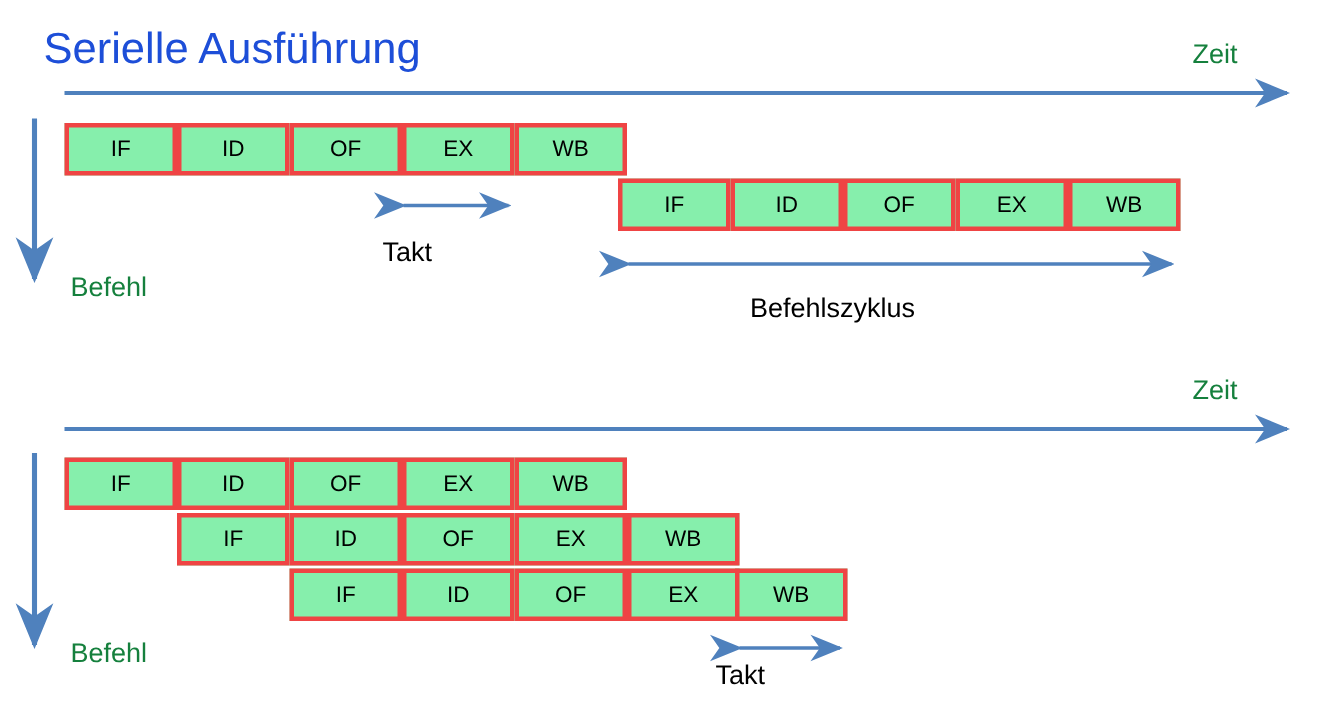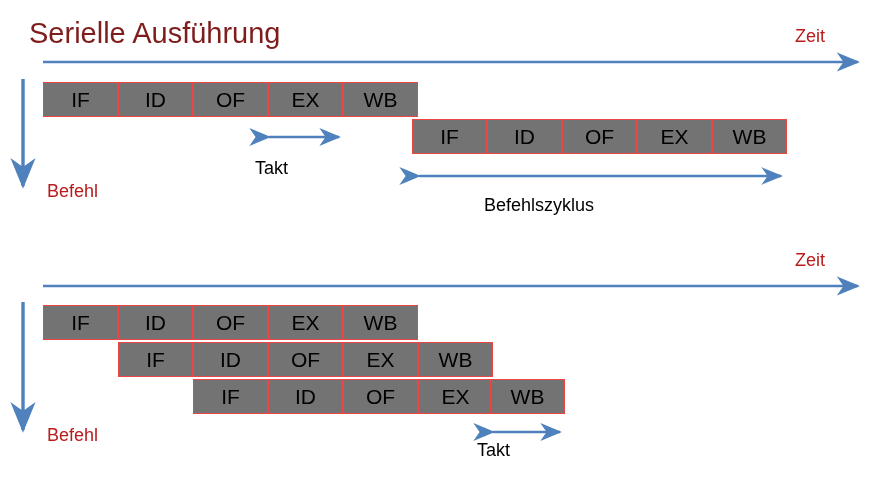--- a/index.html
+++ b/index.html
@@ -12,41 +12,41 @@
     position:relative;
   }
   .stage{position:absolute;left:0;top:0;width:887px;height:483px;}
   .abs{position:absolute;}
 
   .slide-title{
     font-size:29px;
     line-height:34px;
     letter-spacing:0px;
     white-space:nowrap;
-    color:#7f1d1d;
+    color:#1d4ed8;
   }
 
   
   .stage-box{
     position:absolute;
-    background:#737373;
-    border:1px solid #ef4444;
+    background:#86efac;
+    border:3px solid #ef4444;
     box-sizing:border-box;
-    font-size:21px;
+    font-size:15px;
     display:flex;
     align-items:center;
     justify-content:center;
     color:#000;
   }
 
   .axis-label{
     position:absolute;
     font-size:18px;
     white-space:nowrap;
-    color:#b91c1c;
+    color:#15803d;
   }
 
   .measure-label{
     position:absolute;
     font-size:18px;
     white-space:nowrap;
     text-align:left;
     color:#000;
   }
 
@@ -70,21 +70,21 @@
   <div class="stage-box" style="left:412px;top:119px;width:75px;height:35px;">IF</div>
   <div class="stage-box" style="left:487px;top:119px;width:75px;height:35px;">ID</div>
   <div class="stage-box" style="left:562px;top:119px;width:75px;height:35px;">OF</div>
   <div class="stage-box" style="left:637px;top:119px;width:75px;height:35px;">EX</div>
   <div class="stage-box" style="left:712px;top:119px;width:75px;height:35px;">WB</div>
 
   <div class="measure-label" style="left:255px;top:158px;width:100px;">Takt</div>
 
   <div class="axis-label" style="left:47px;top:181px;">Befehl</div>
 
-  <div class="measure-label" style="left:484px;top:195px;width:190px;">Befehlszyklus</div>
+  <div class="measure-label" style="left:500px;top:195px;width:190px;">Befehlszyklus</div>
 
 
   <div class="axis-label" style="left:795px;top:250px;">Zeit</div>
 
   <div class="stage-box" style="left:43px;top:305px;width:75px;height:35px;">IF</div>
   <div class="stage-box" style="left:118px;top:305px;width:75px;height:35px;">ID</div>
   <div class="stage-box" style="left:193px;top:305px;width:75px;height:35px;">OF</div>
   <div class="stage-box" style="left:268px;top:305px;width:75px;height:35px;">EX</div>
   <div class="stage-box" style="left:343px;top:305px;width:75px;height:35px;">WB</div>
 

